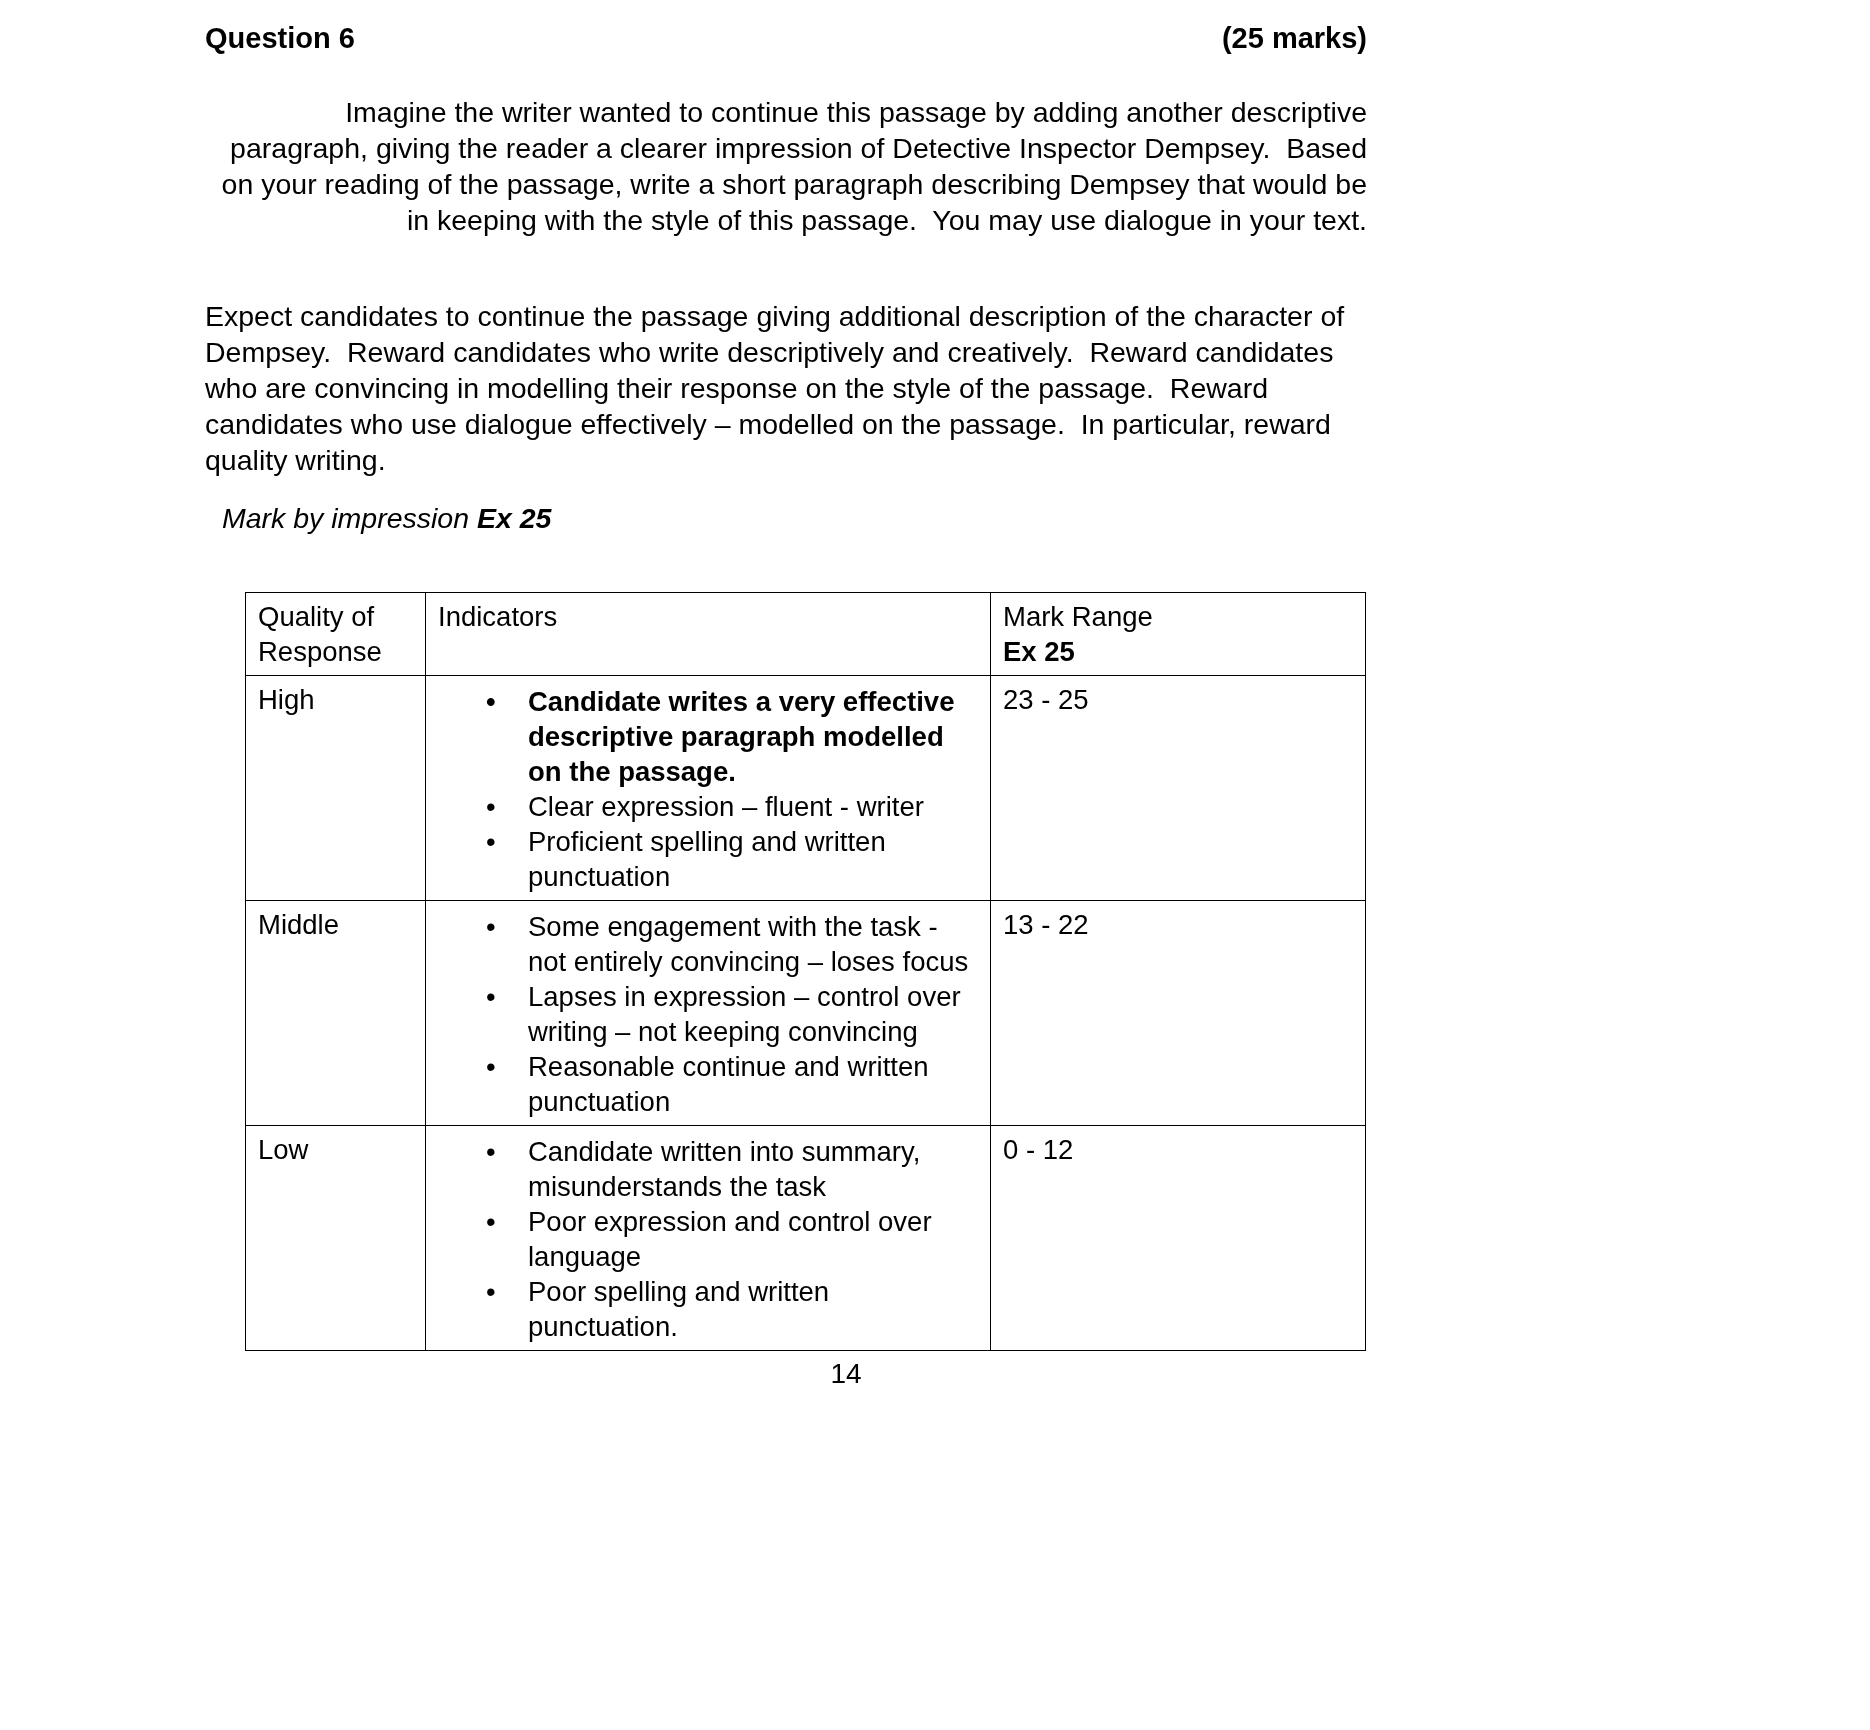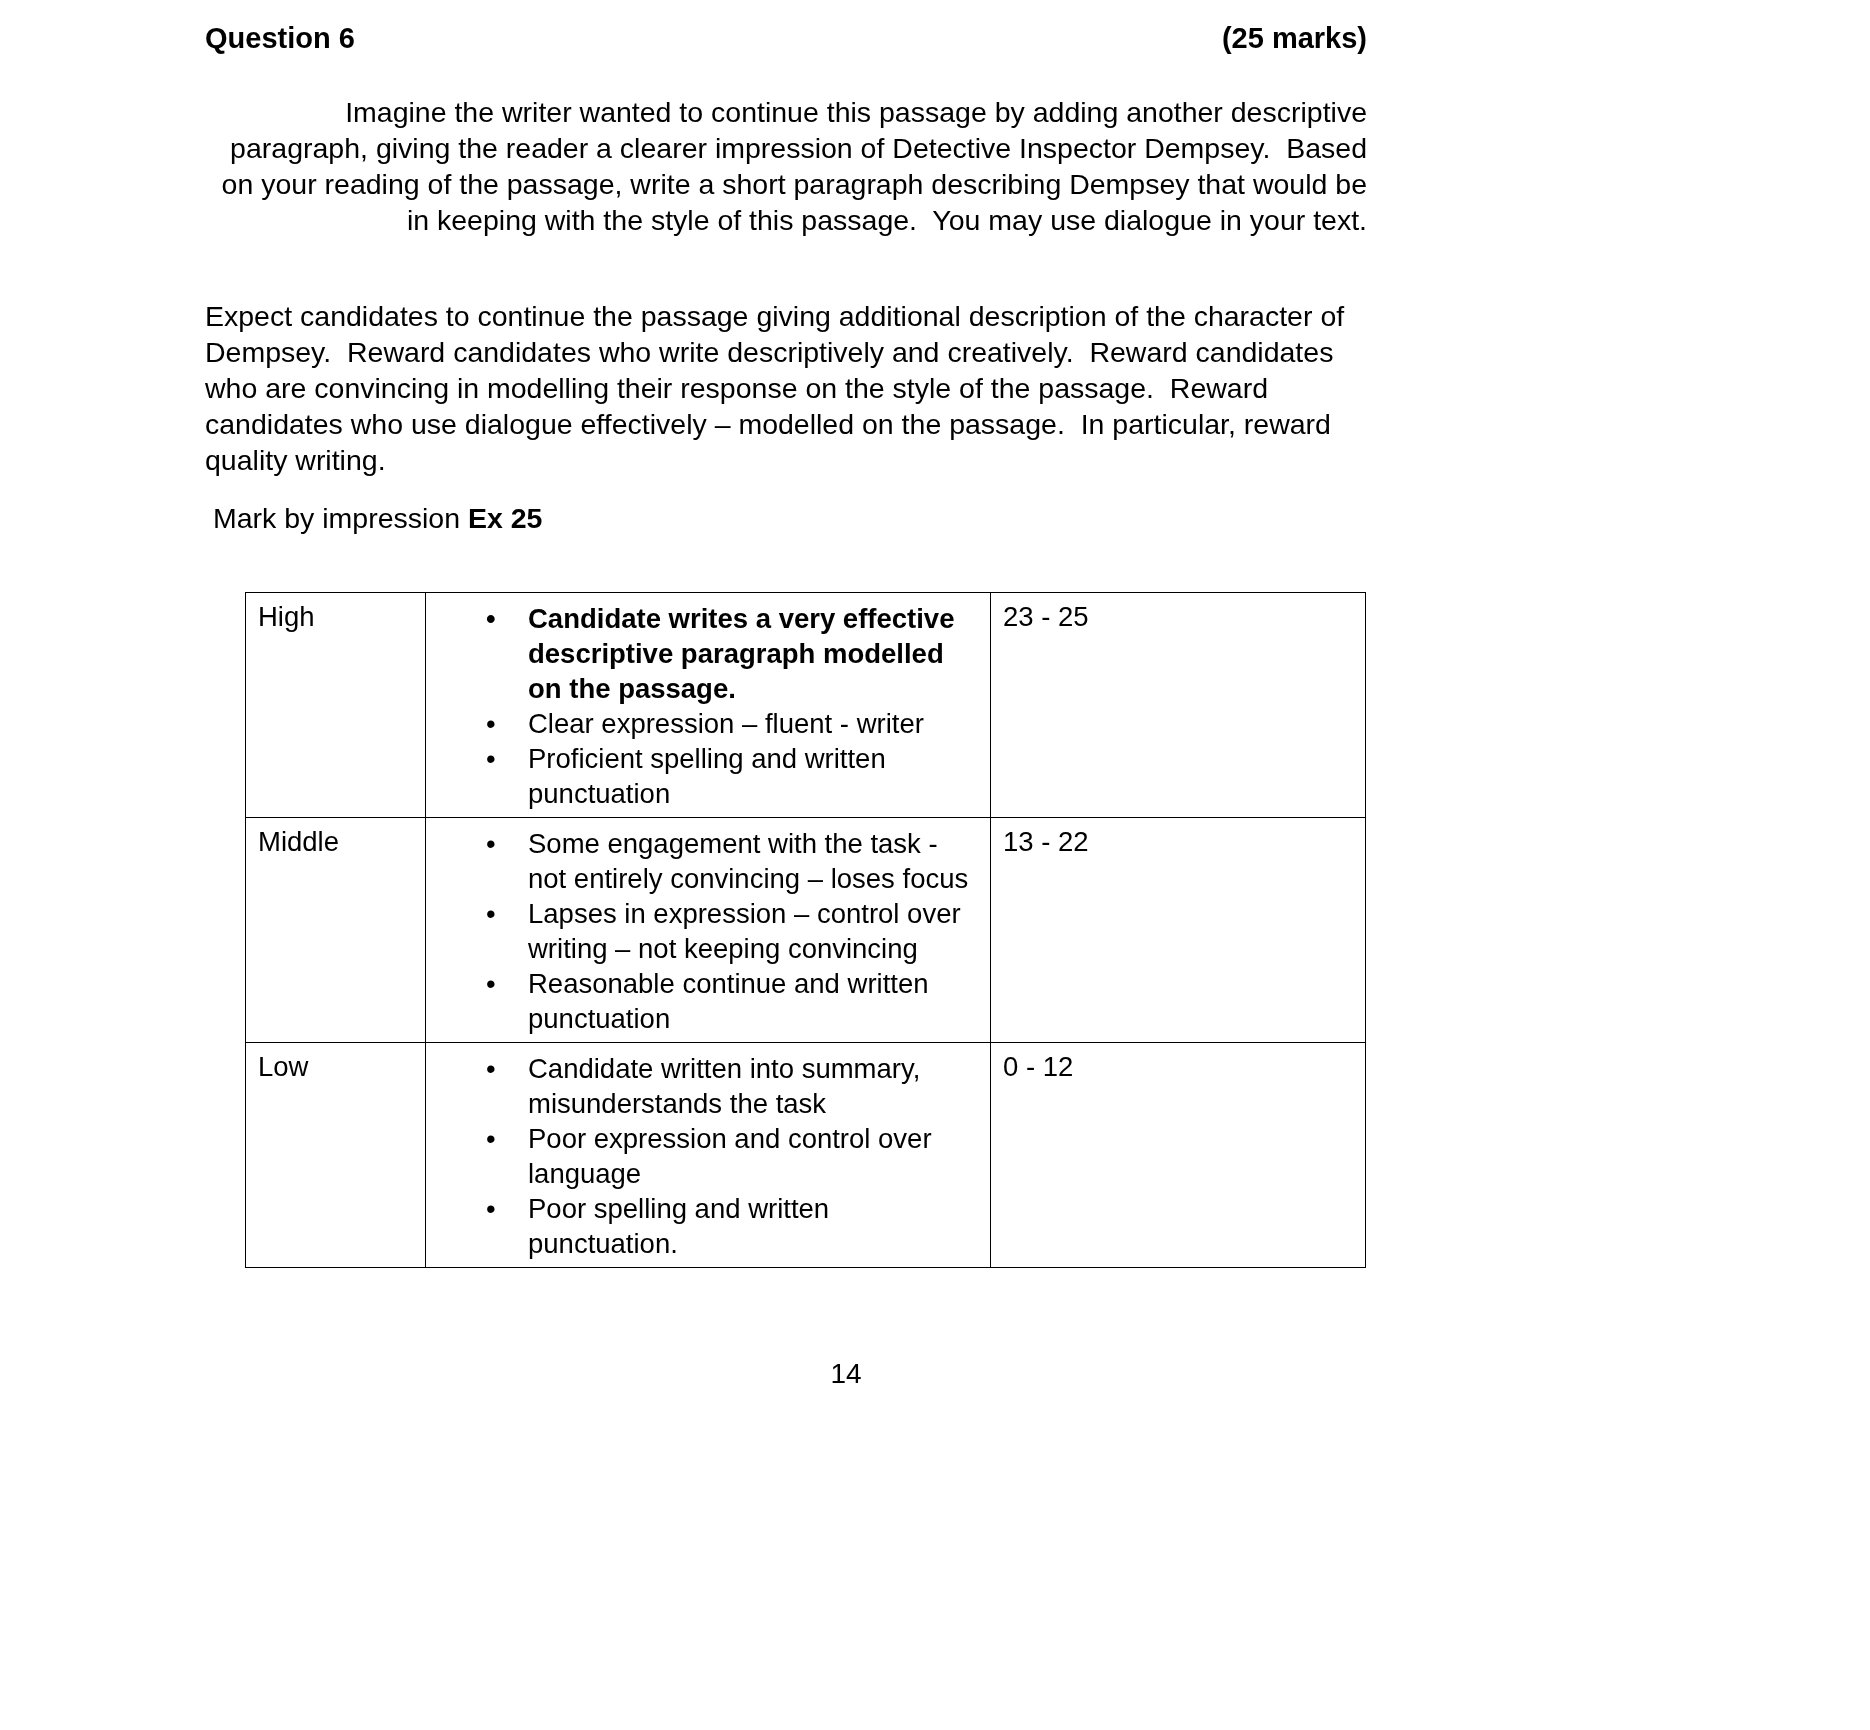--- a/index.html
+++ b/index.html
@@ -28,24 +28,25 @@
   }
   .body-par {
     margin: 0;
     font-size: 28.5px;
     line-height: 36px;
     white-space: pre-wrap;
   }
   .par-task { margin-top: 38px; text-align: right; }
   .par-guidance { margin-top: 60px; }
   .impression-line {
-    margin: 8px;
+    margin: 17px;
     margin-top: 22px;
     font-size: 28.5px;
     line-height: 36px;
+    font-style: italic;
   }
   .bold { font-weight: bold; }
 
   table.rubric {
     margin-top: 56px;
     margin-left: 40px;
     border-collapse: collapse;
     table-layout: fixed;
     width: 1120px;
     font-size: 27.5px;
@@ -111,20 +112,28 @@
 
   <p class="impression-line"><span>Mark by impression </span><span class="bold">Ex 25</span></p>
 
   <table class="rubric">
     <colgroup>
       <col class="c-quality">
       <col class="c-indicators">
       <col class="c-marks">
     </colgroup>
     <tbody>
+        <tr>
+      <th class="h-quality">Quality of Response</th>
+      <th class="h-indicators">Indicators</th>
+      <th class="h-marks">
+        <div>Mark Range</div>
+        <div class="h-marks-line2">Ex 25</div>
+      </th>
+    </tr>
 
     <tr>
       <td class="cell-quality">High</td>
       <td>
         <ul class="bullets">
           <li>
             <span class="bullet-marker bold">•</span>
             <span class="bullet-text bold">Candidate writes a very effective descriptive paragraph modelled on the passage.</span>
           </li>
           <li>

